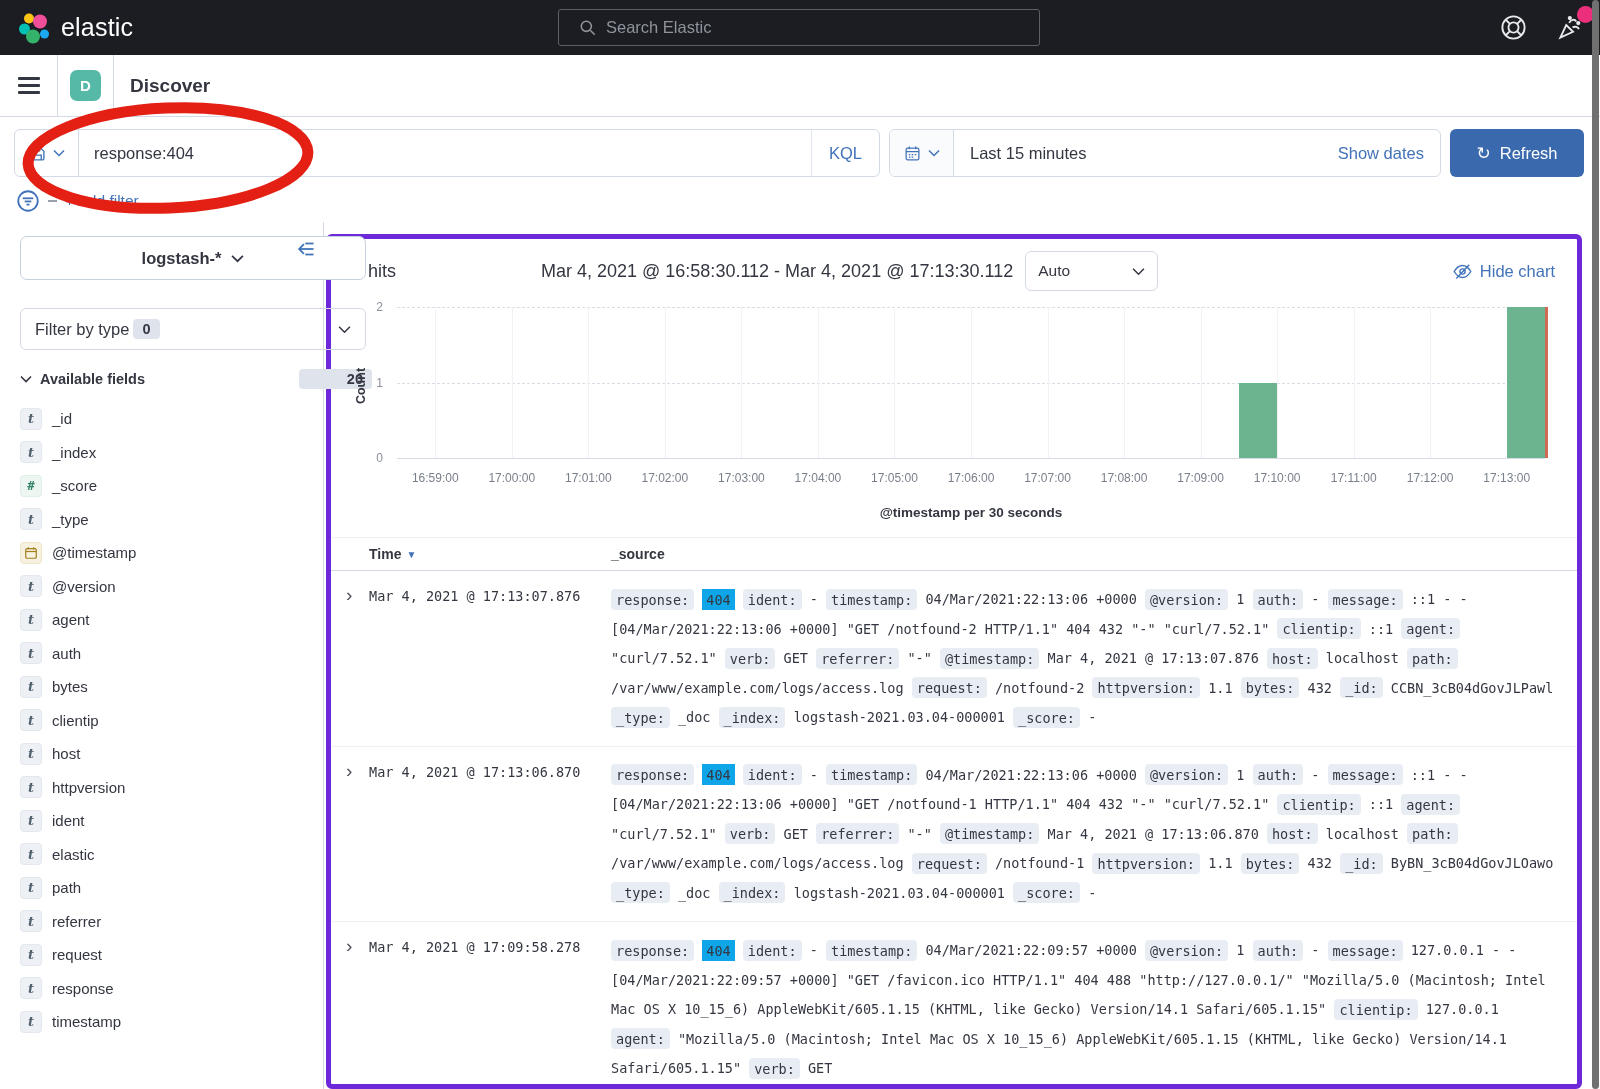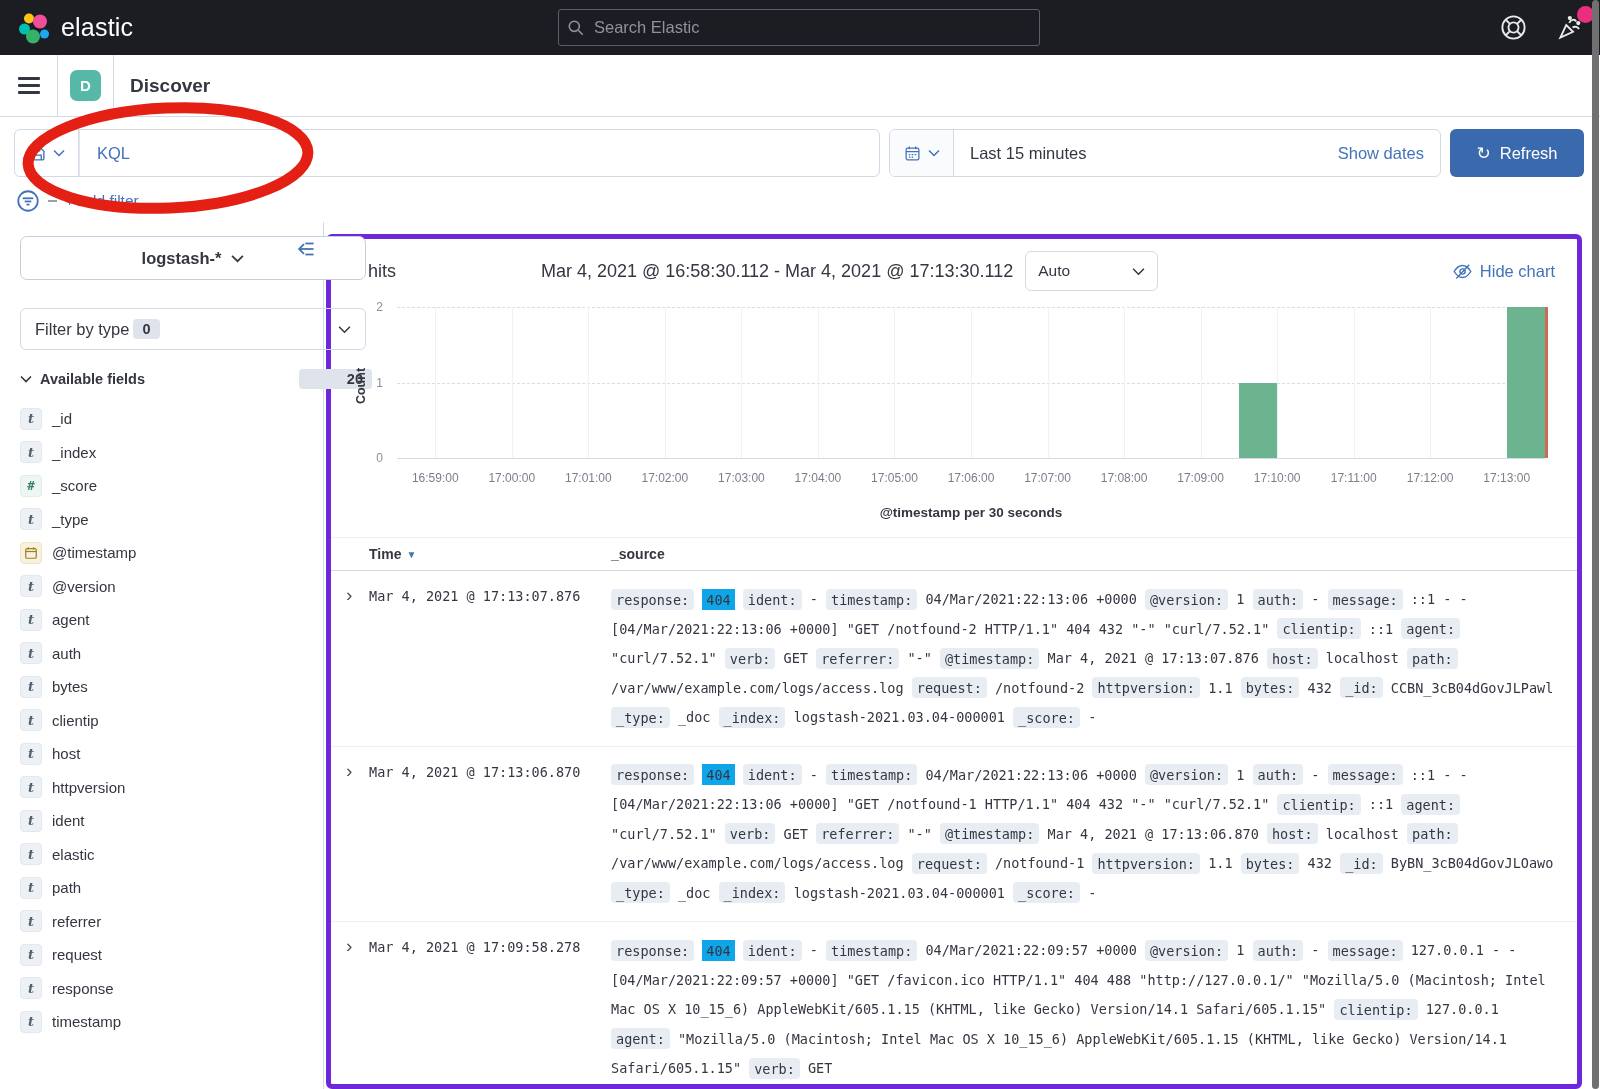--- a/index.html
+++ b/index.html
@@ -6,21 +6,21 @@
   html,body { width:1600px; height:1089px; overflow:hidden; background:#fff;
     font-family:"Liberation Sans", sans-serif; color:#343741; }
 
   
   .topbar { height:55px; background:#1b1d23; display:flex; align-items:center;
     padding:0 16px; position:relative; }
   .brand { display:flex; align-items:center; gap:9px; }
   .brand-name { color:#ffffff; font-size:25px; font-weight:500; letter-spacing:.2px; }
   .global-search { position:absolute; left:558px; top:9px; width:482px; height:37px;
     border:1px solid #5b5f68; border-radius:3px; display:flex; align-items:center;
-    padding:0 8px; color:#8f939b; gap:9px; }
+    padding:0 20px; color:#8f939b; gap:9px; }
   .global-search .ph { font-size:16.5px; }
   .topbar-icons { margin-left:auto; display:flex; align-items:center; gap:30px; }
   .icon-btn { position:relative; display:flex; }
   .notif-dot { position:absolute; top:-8px; right:-10px; width:17px; height:17px;
     border-radius:50%; background:#ec2f7c; }
 
   
   .nav { height:62px; border-bottom:1px solid #d3dae6; display:flex; align-items:center; }
   .hamburger { width:58px; height:100%; display:flex; flex-direction:column;
     justify-content:center; align-items:center; gap:4.5px; border-right:1px solid #d3dae6; cursor:pointer; }
@@ -201,20 +201,21 @@
     <span class="q-addon">
       <svg width="17" height="17" viewBox="0 0 16 16" fill="none" stroke="#4273b9" stroke-width="1.3">
           <path d="M2 3.5 A1.5 1.5 0 0 1 3.5 2 H10 L14 6 V12.5 A1.5 1.5 0 0 1 12.5 14 H3.5 A1.5 1.5 0 0 1 2 12.5 Z"></path>
           <path d="M5 2 V5.5 H10 V2.4"></path>
           <path d="M4.5 14 V9.5 H11.5 V14"></path>
         </svg>
       <svg class="chev" width="12" height="8" viewBox="0 0 12 7" fill="none" stroke="#4273b9" stroke-width="1.5">
           <path d="M1 1 L6 6 L11 1"></path>
         </svg>
     </span>
+    <span class="q-text">response:404</span>
     <span class="q-lang">KQL</span>
   </div>
   <div class="date-picker">
     <span class="dp-cal">
       <svg width="17" height="17" viewBox="0 0 16 16" fill="none" stroke="#4273b9" stroke-width="1.2">
           <rect x="2" y="3" width="12" height="11" rx="1.5"></rect>
           <line x1="2" y1="6.3" x2="14" y2="6.3"></line>
           <line x1="5" y1="1.4" x2="5" y2="4"></line>
           <line x1="11" y1="1.4" x2="11" y2="4"></line>
           <line x1="4.5" y1="9" x2="6" y2="9"></line>

